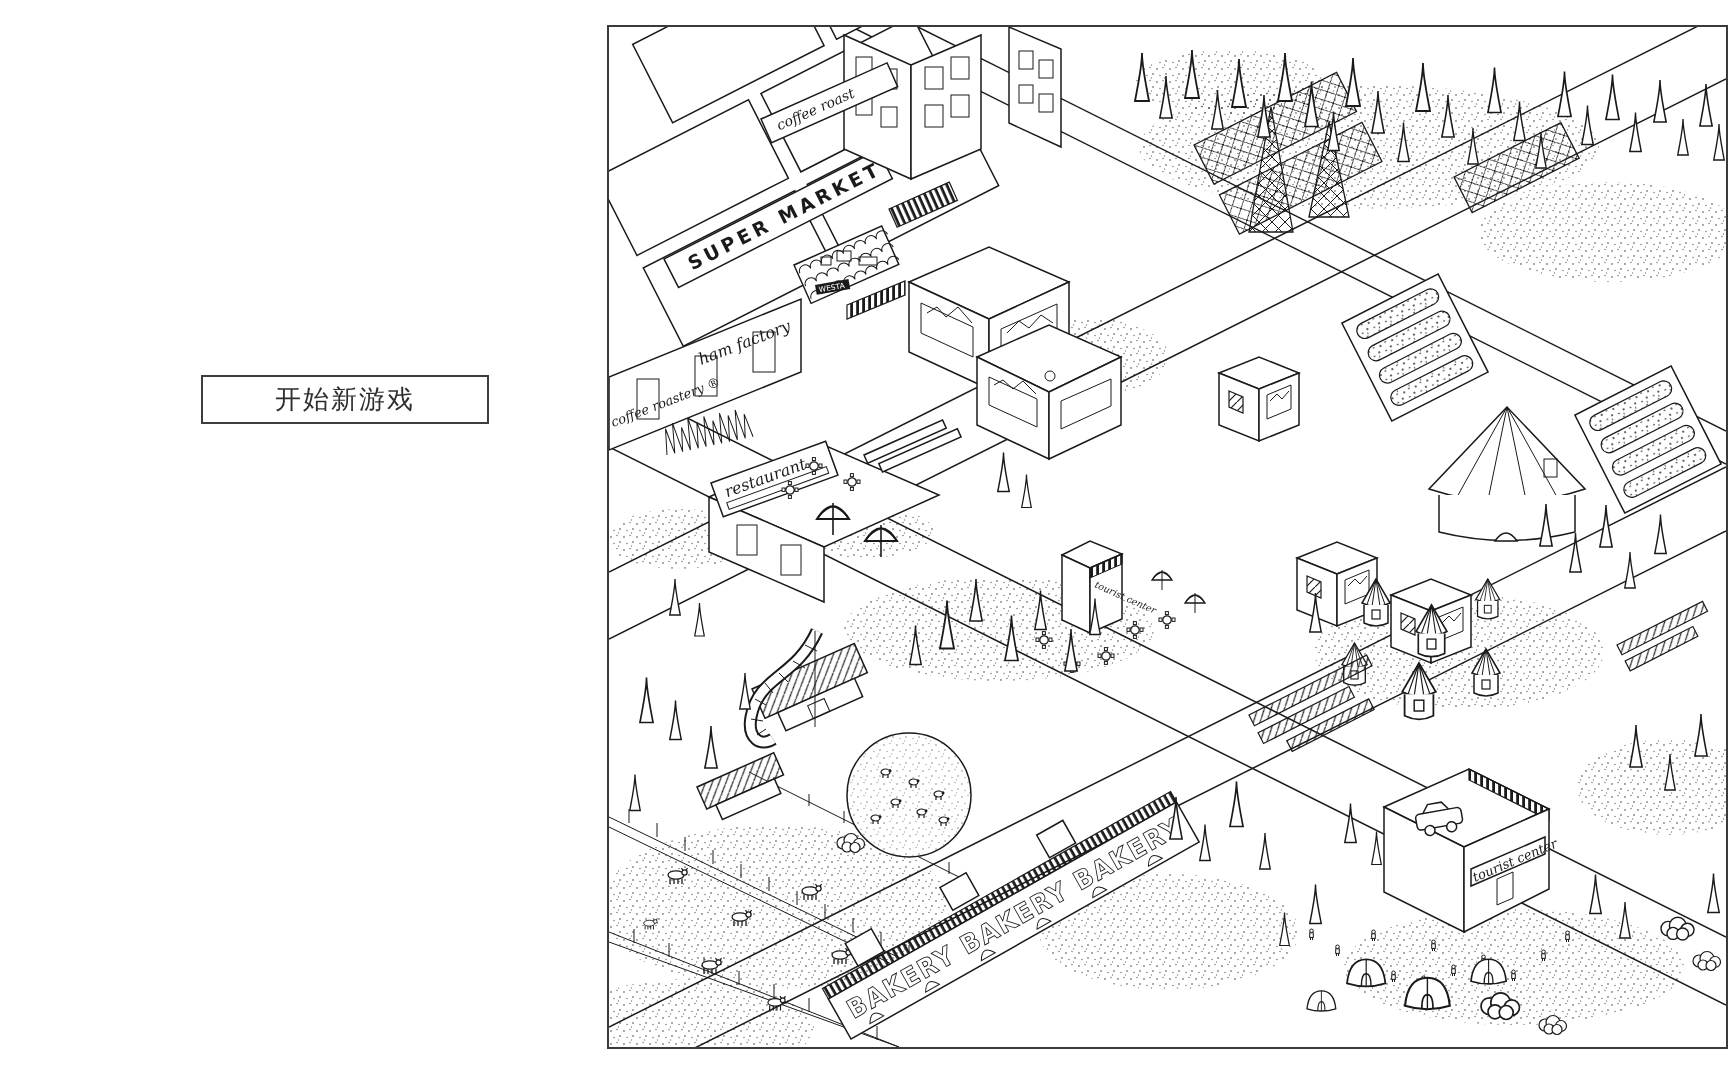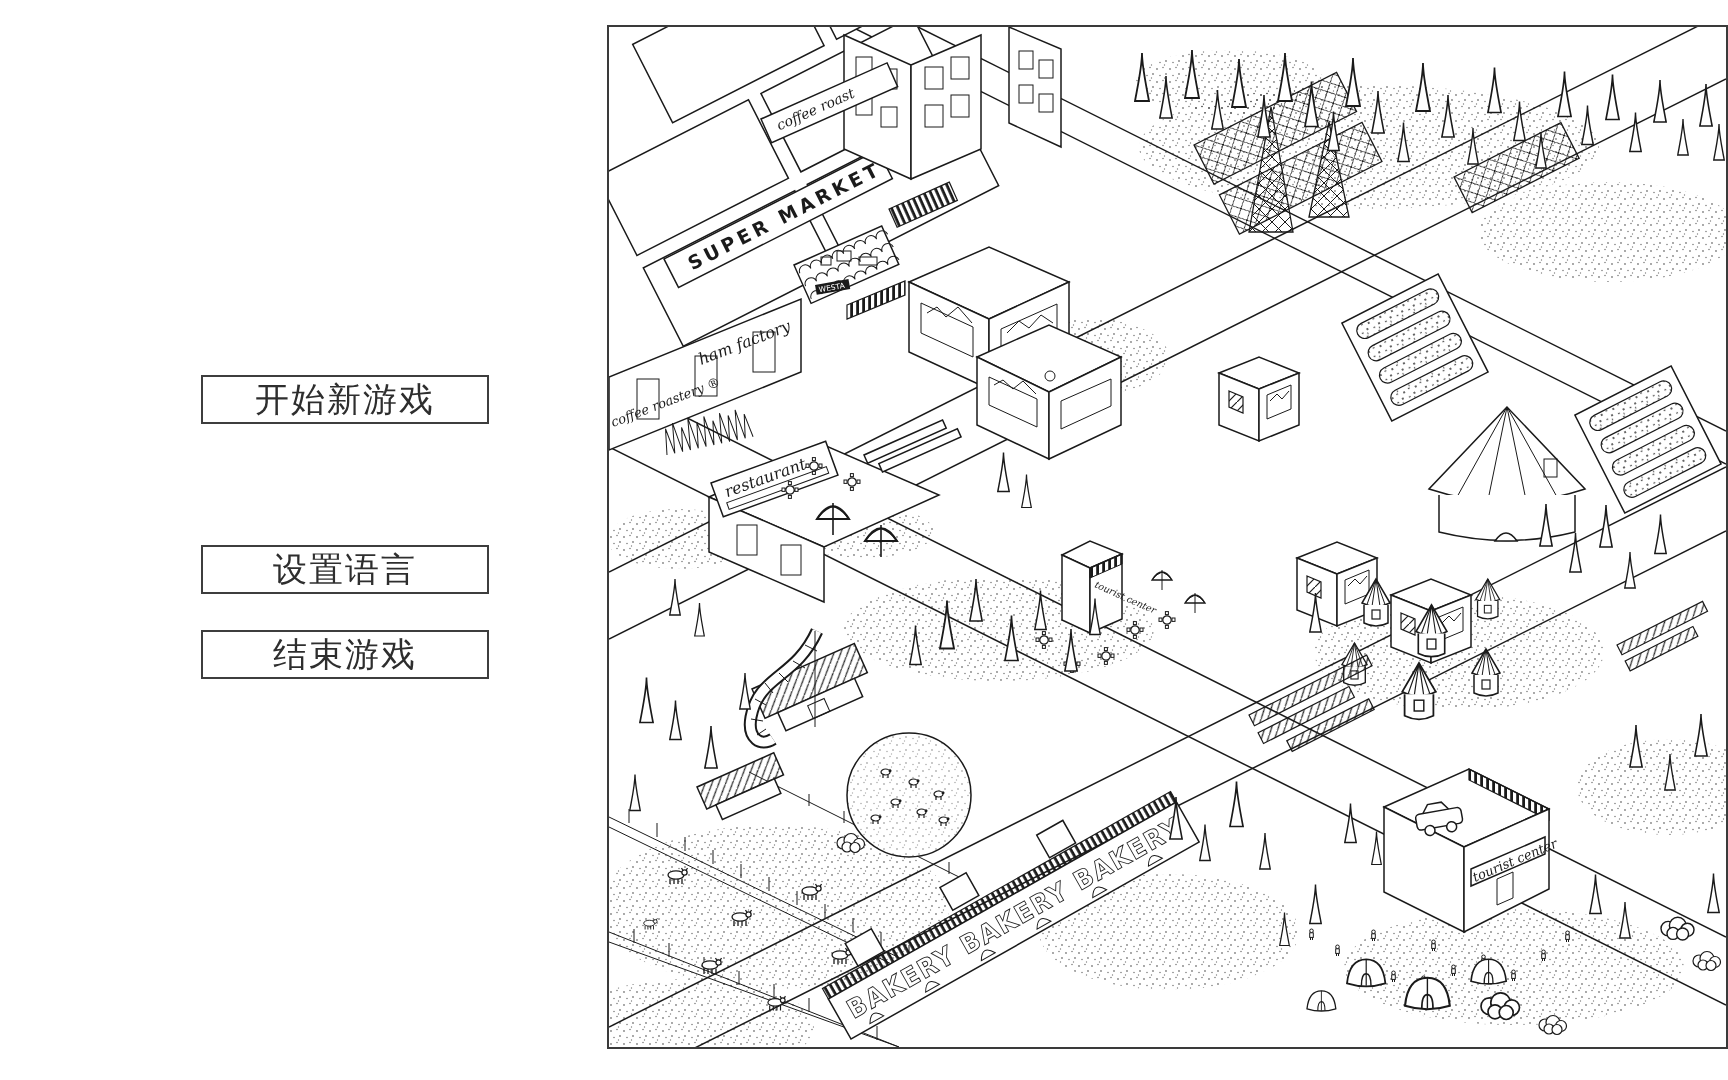--- a/index.html
+++ b/index.html
@@ -1,40 +1,38 @@
 <!DOCTYPE html>
 <html><head>
 <meta charset="utf-8">
 <style>
   html,body{margin:0;padding:0}
   body{width:1728px;height:1080px;background:#fff;position:relative;overflow:hidden;
        font-family:"DejaVu Sans","Liberation Sans",sans-serif;}
   .menu{position:absolute;left:0;top:0;width:607px;height:1080px}
   .menu-btn{position:absolute;left:201px;width:288px;height:49px;border:2px solid #3d3d3d;
        background:#fff;display:flex;align-items:center;justify-content:center;
-       font-size:34px;letter-spacing:2px;color:#2e2e2e;box-sizing:border-box;cursor:pointer}
+       font-size:26px;letter-spacing:2px;color:#2e2e2e;box-sizing:border-box;cursor:pointer}
   .scene{position:absolute;left:607px;top:25px;width:1121px;height:1024px;
        border:2px solid #3a3a3a;box-sizing:border-box;background:#fff;overflow:hidden}
   .scene svg{display:block;width:100%;height:100%}
   .o{fill:#fff;stroke:#1a1a1a;stroke-width:1.5}
   .ln{fill:none;stroke:#1a1a1a;stroke-width:1.5}
   .t{fill:none;stroke:#1a1a1a;stroke-width:1}
   .sp{fill:url(#stip);stroke:none}
   .sign{font-family:"DejaVu Serif","Liberation Serif",serif;font-style:italic;fill:#1a1a1a}
   .cap{font-family:"DejaVu Sans","Liberation Sans",sans-serif;fill:#1a1a1a;font-weight:bold}
   .outl{font-family:"DejaVu Sans","Liberation Sans",sans-serif;font-weight:bold;
         fill:#fff;stroke:#1a1a1a;stroke-width:0.9}
 </style>
 </head>
 <body>
 
 <div class="menu">
   <div class="menu-btn" style="top:375px">开始新游戏</div>
-  <div class="menu-btn" style="top:545px">设置语言</div>
-  <div class="menu-btn" style="top:630px">结束游戏</div>
 </div>
 
 <div class="scene">
 <svg viewBox="0 0 1117 1020" preserveAspectRatio="none">
 <defs>
   <pattern id="stip" width="13" height="13" patternUnits="userSpaceOnUse">
     <circle cx="2" cy="3" r="0.9" fill="#1a1a1a"></circle>
           <circle cx="8" cy="1.5" r="0.8" fill="#1a1a1a"></circle>
     <circle cx="11" cy="8" r="0.9" fill="#1a1a1a"></circle>
           <circle cx="5" cy="9.5" r="0.8" fill="#1a1a1a"></circle>

